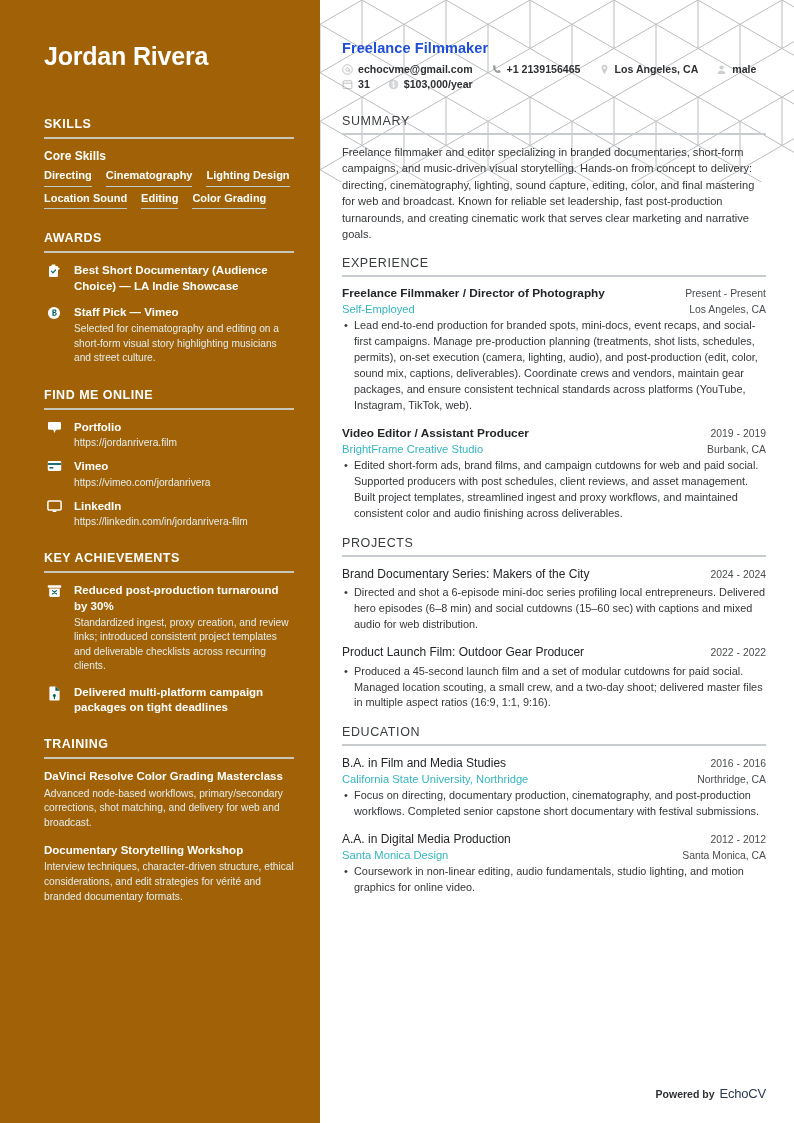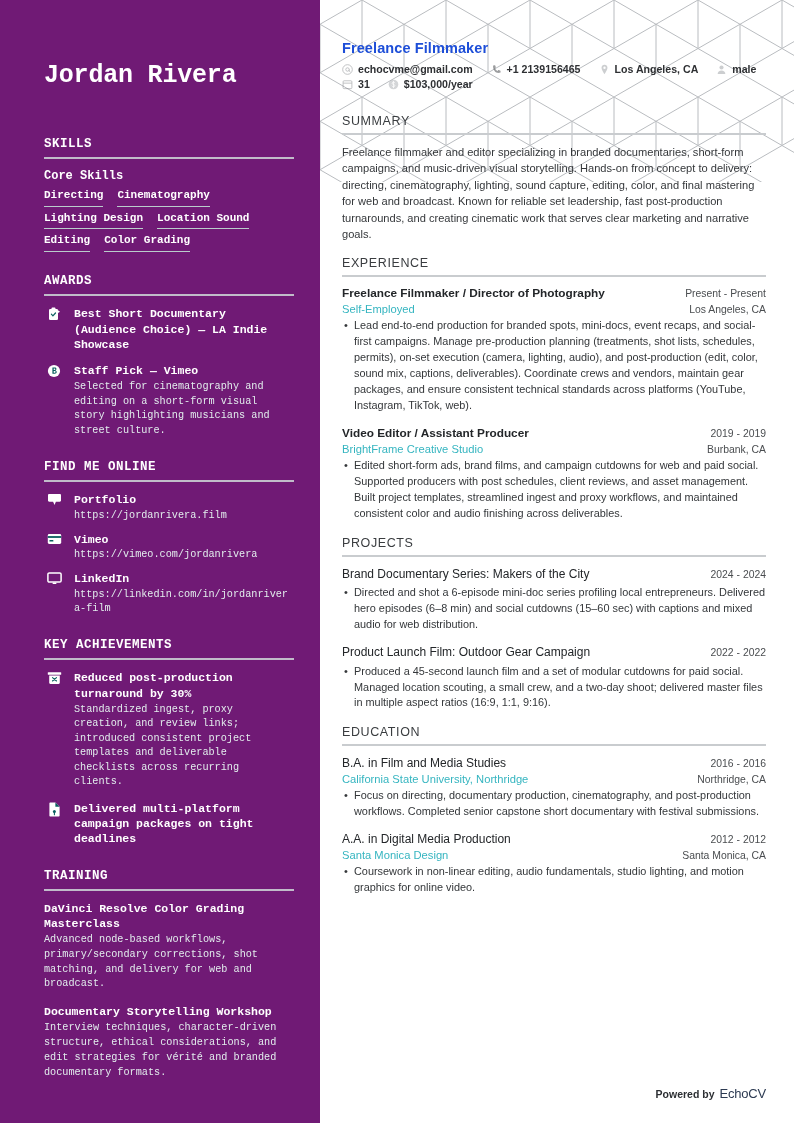--- a/index.html
+++ b/index.html
@@ -16,25 +16,24 @@
     height: 1123px;
     display: flex;
     background: #ffffff;
     overflow: hidden;
   }
 
   
   .sidebar {
     width: 320px;
     min-width: 320px;
-    background: #701a75;
-    color: #ffffff;
-    padding: 62px 26px 30px 44px;
+    background: #a16207;
+    color: #ffffff;
+    padding: 42px 26px 30px 44px;
     position: relative;
-    font-family: Liberation Mono, monospace;
   }
   .name {
     font-size: 25px;
     font-weight: bold;
     letter-spacing: -0.2px;
     line-height: 1.15;
     margin-bottom: 46px;
     color: #ffffff;
   }
   .side-section { margin-bottom: 22px; }
@@ -523,21 +522,21 @@
             <div class="entry-title reg">Brand Documentary Series: Makers of the City</div>
             <div class="entry-date">2024  -  2024</div>
           </div>
           <ul class="bullets">
             <li>Directed and shot a 6-episode mini-doc series profiling local entrepreneurs. Delivered hero episodes (6–8 min) and social cutdowns (15–60 sec) with captions and mixed audio for web distribution.</li>
           </ul>
         </div>
 
         <div class="entry">
           <div class="entry-top">
-            <div class="entry-title reg">Product Launch Film: Outdoor Gear Campaign</div>
+            <div class="entry-title reg">Product Launch Film: Outdoor Gear Producer</div>
             <div class="entry-date">2022  -  2022</div>
           </div>
           <ul class="bullets">
             <li>Produced a 45-second launch film and a set of modular cutdowns for paid social. Managed location scouting, a small crew, and a two-day shoot; delivered master files in multiple aspect ratios (16:9, 1:1, 9:16).</li>
           </ul>
         </div>
       </section>
 
       <section class="sec">
         <div class="sec-head">EDUCATION</div>

